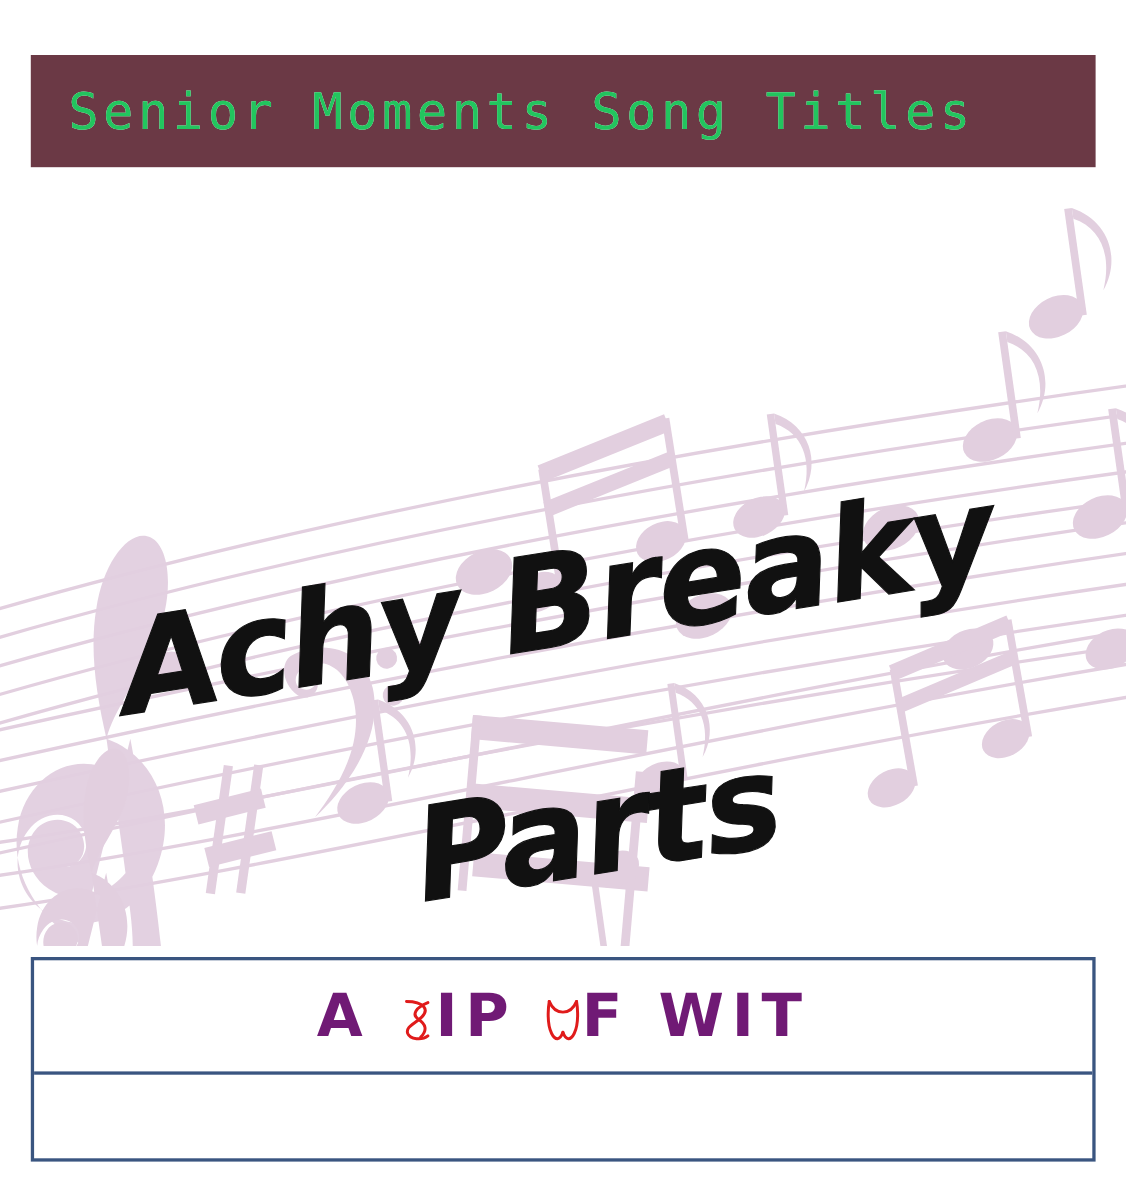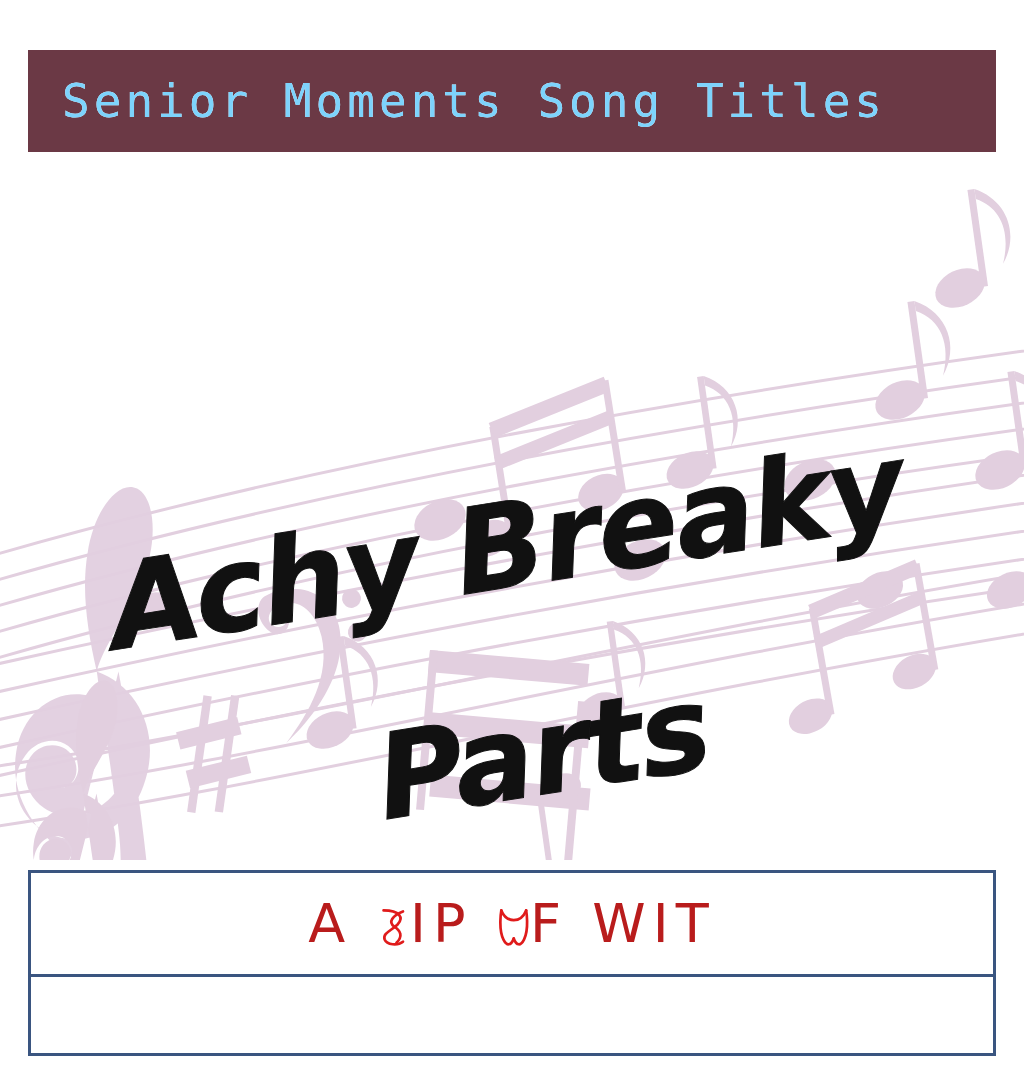--- a/index.html
+++ b/index.html
@@ -22,21 +22,21 @@
     top: 50px;
     width: 968px;
     height: 102px;
     background: #6B3945;
     display: flex;
     align-items: center;
     box-sizing: border-box;
     padding-left: 34px;
   }
   .header-title {
-    color: #7dd3fc;
+    color: #22c55e;
     font-family: "DejaVu Sans Mono", "Liberation Mono", monospace;
     font-size: 46px;
     font-weight: 400;
     letter-spacing: 4px;
     white-space: nowrap;
     line-height: 1;
     text-shadow: 0 0 0.6px #ffffff;
   }
 
   
@@ -106,24 +106,24 @@
   }
   .brand-row {
     flex: 0 0 104px;
     border-bottom: 3px solid #3A5580;
     display: flex;
     align-items: center;
     justify-content: center;
     box-sizing: border-box;
   }
   .brand-text {
-    color: #b91c1c;
+    color: #701a75;
     font-family: "DejaVu Sans", sans-serif;
     font-size: 54px;
-    font-weight: 400;
+    font-weight: 700;
     letter-spacing: 7px;
     line-height: 1;
     white-space: nowrap;
   }
   .brand-text .glyph-s,
   .brand-text .glyph-o {
     display: inline-block;
     position: relative;
     width: 0.62em;
     height: 0.80em;

